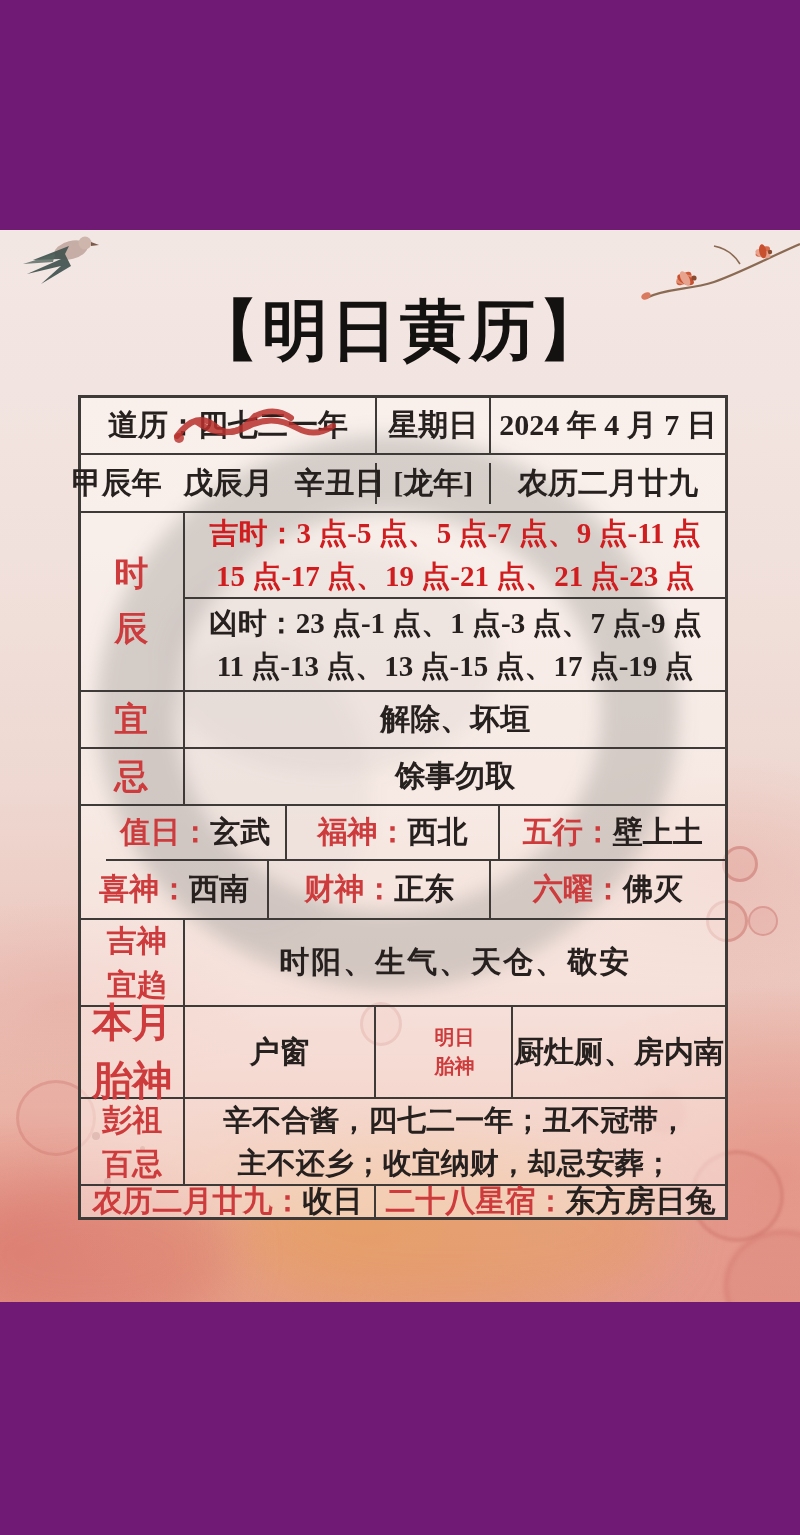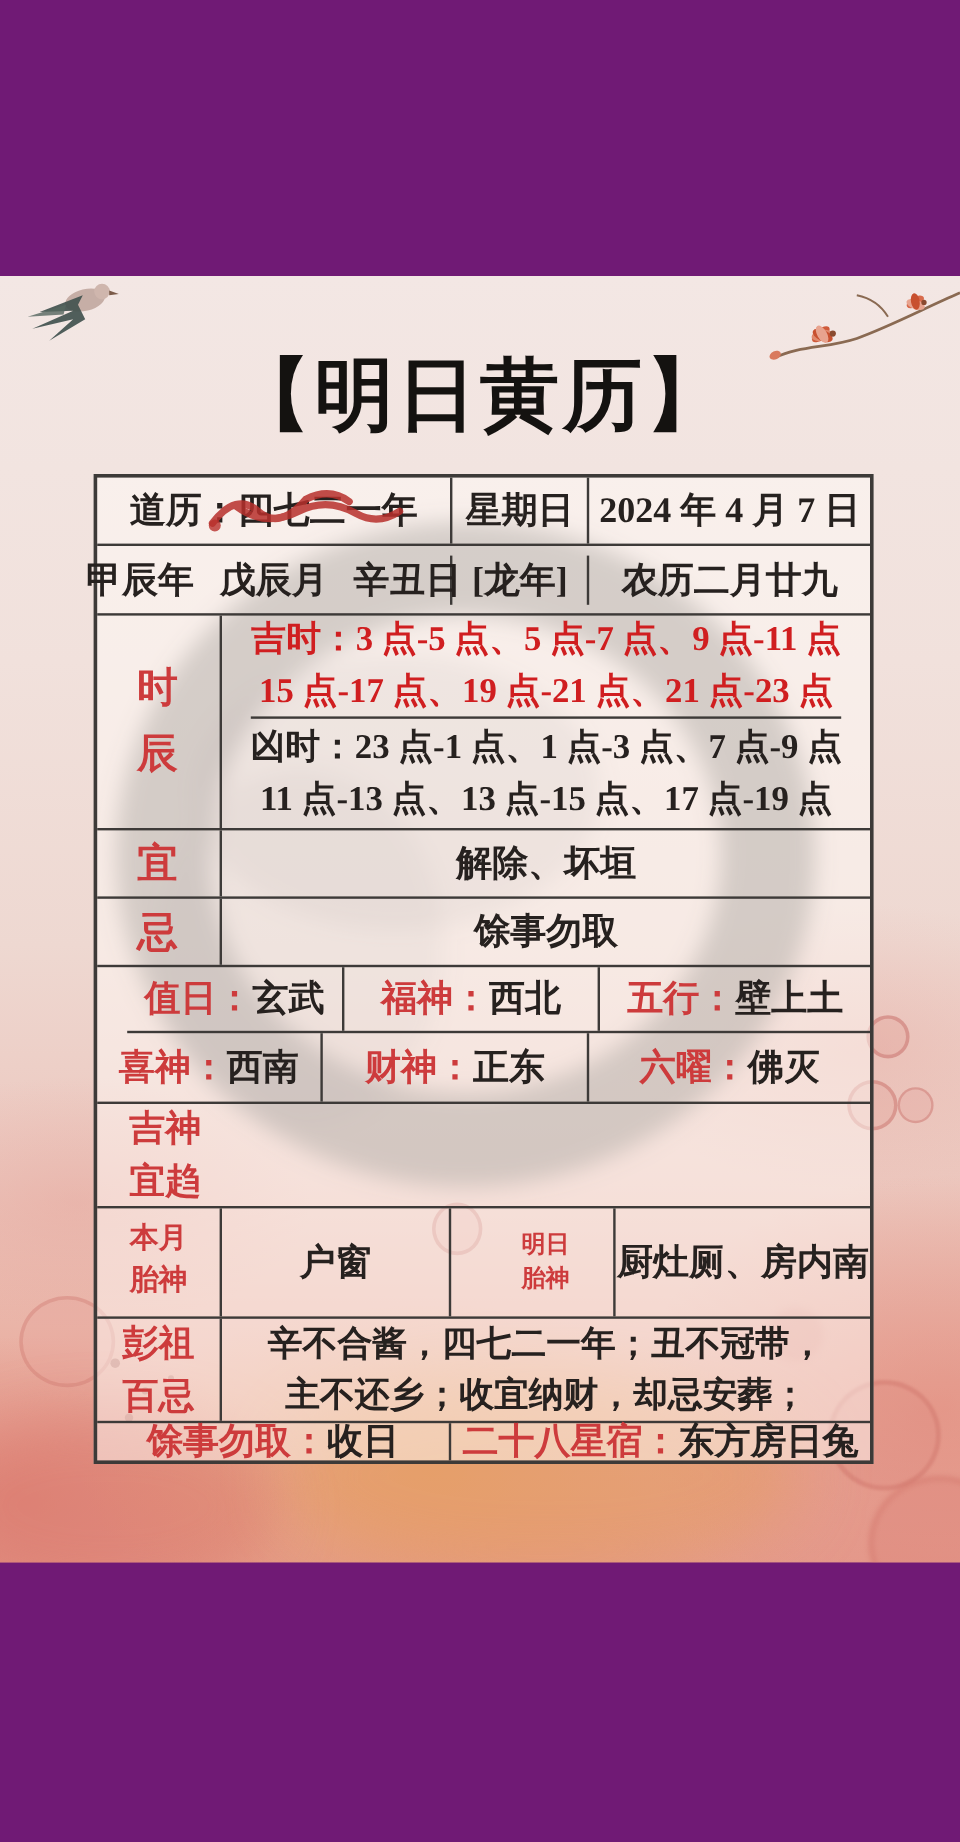--- a/index.html
+++ b/index.html
@@ -47,21 +47,21 @@
   .cell{
     box-sizing:border-box;border-right:2px solid var(--border);
     display:flex;flex-direction:column;align-items:center;justify-content:center;
     text-align:center;white-space:nowrap;padding:0 4px;min-width:0;
   }
   .cell:last-child{border-right:none;}
   .red{color:var(--label-red);}
   .bright{color:var(--accent-red);}
   .lbl{font-size:34px;letter-spacing:2px;}
   .twoline{line-height:1.45;}
-  .sub{flex:1;display:flex;flex-direction:column;min-width:0;align-items:center;}
+  .sub{flex:1;display:flex;flex-direction:column;min-width:0;}
   .subrow{
     box-sizing:border-box;display:flex;flex-direction:column;justify-content:center;
     text-align:center;white-space:nowrap;line-height:1.48;
   }
   .ganzhi{word-spacing:14px;}
   .inline-pair span{display:inline;}
 </style>
 </head>
 <body>
 
@@ -218,24 +218,27 @@
         <div class="cell inline-pair" style="width:36.3%;">
           <div><span class="red">六曜：</span><span>佛灭</span></div>
         </div>
       </div>
 
       <div class="row" style="height:85px;">
         <div class="cell red twoline" style="width:16.2%;font-size:30px;padding-left:13px;">
           <span>吉神</span>
           <span>宜趋</span>
         </div>
+        <div class="cell" style="flex:1;letter-spacing:2px;">
+          <span>时阳、生气、天仓、敬安</span>
+        </div>
       </div>
 
       <div class="row" style="height:90px;">
-        <div class="cell red twoline" style="width:16.2%;font-size:24px;font-family:Liberation Mono, monospace;">
+        <div class="cell red twoline" style="width:16.2%;font-size:40px;">
           <span>本月</span>
           <span>胎神</span>
         </div>
         <div class="cell" style="width:29.6%;">
           <span>户窗</span>
         </div>
         <div class="cell red twoline" style="width:17.9%;font-size:20px;margin-left:22px;">
           <span>明日</span>
           <span>胎神</span>
         </div>
@@ -250,21 +253,21 @@
           <span>百忌</span>
         </div>
         <div class="cell twoline" style="flex:1;font-size:29px;">
           <span>辛不合酱，四七二一年；丑不冠带，</span>
           <span>主不还乡；收宜纳财，却忌安葬；</span>
         </div>
       </div>
 
       <div class="row">
         <div class="cell inline-pair" style="width:45.8%;">
-          <div><span class="red">馀事勿取：</span><span>收日</span></div>
+          <div><span class="red">农历二月廿九：</span><span>收日</span></div>
         </div>
         <div class="cell inline-pair" style="flex:1;">
           <div><span class="red">二十八星宿：</span><span>东方房日兔</span></div>
         </div>
       </div>
 
     </div>
   </div>
 </div>
 

